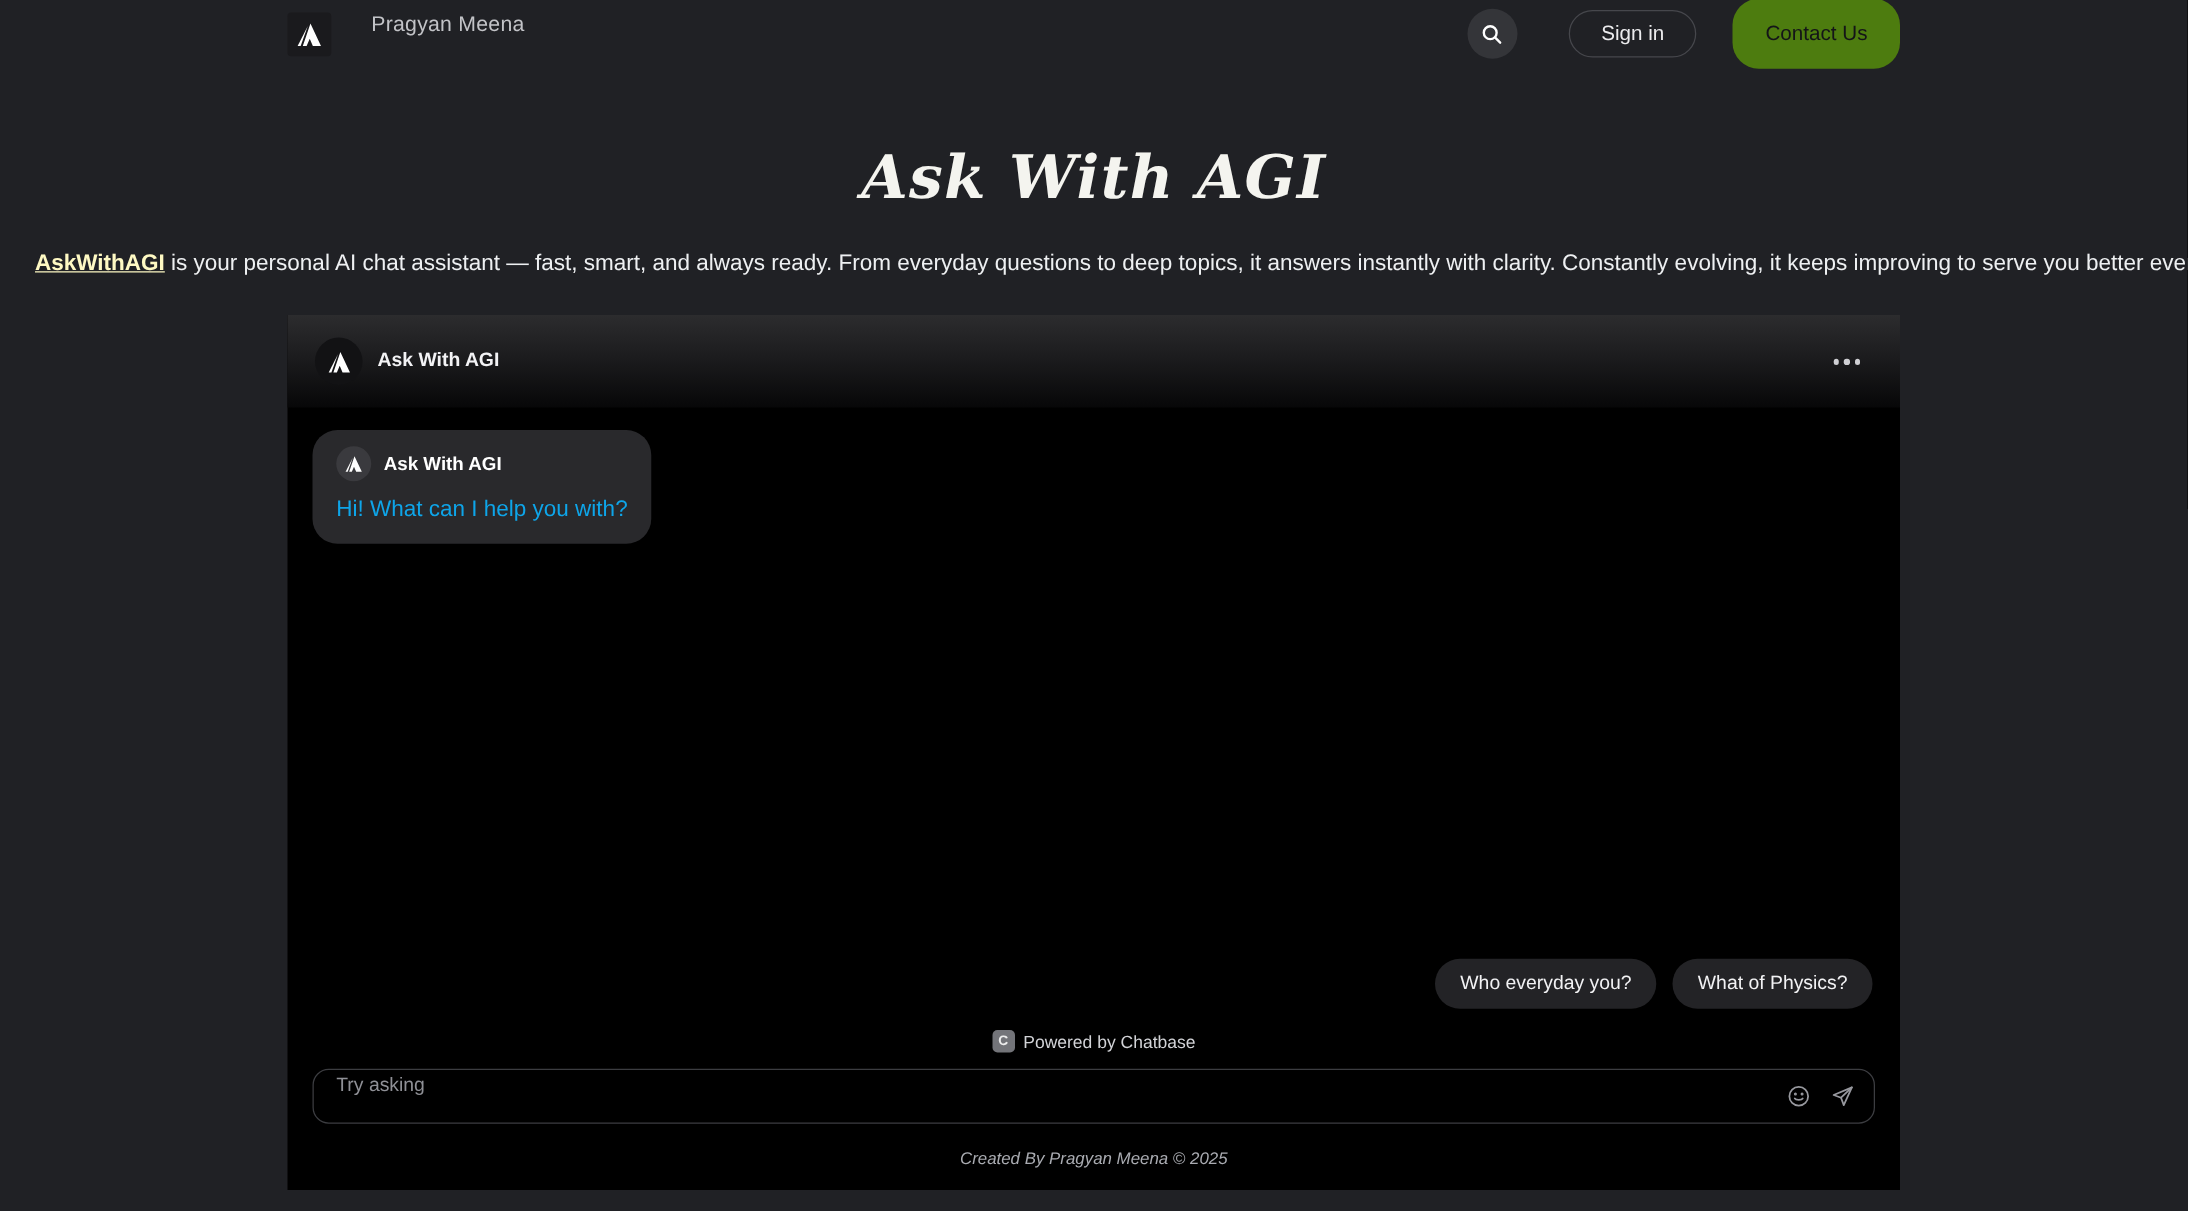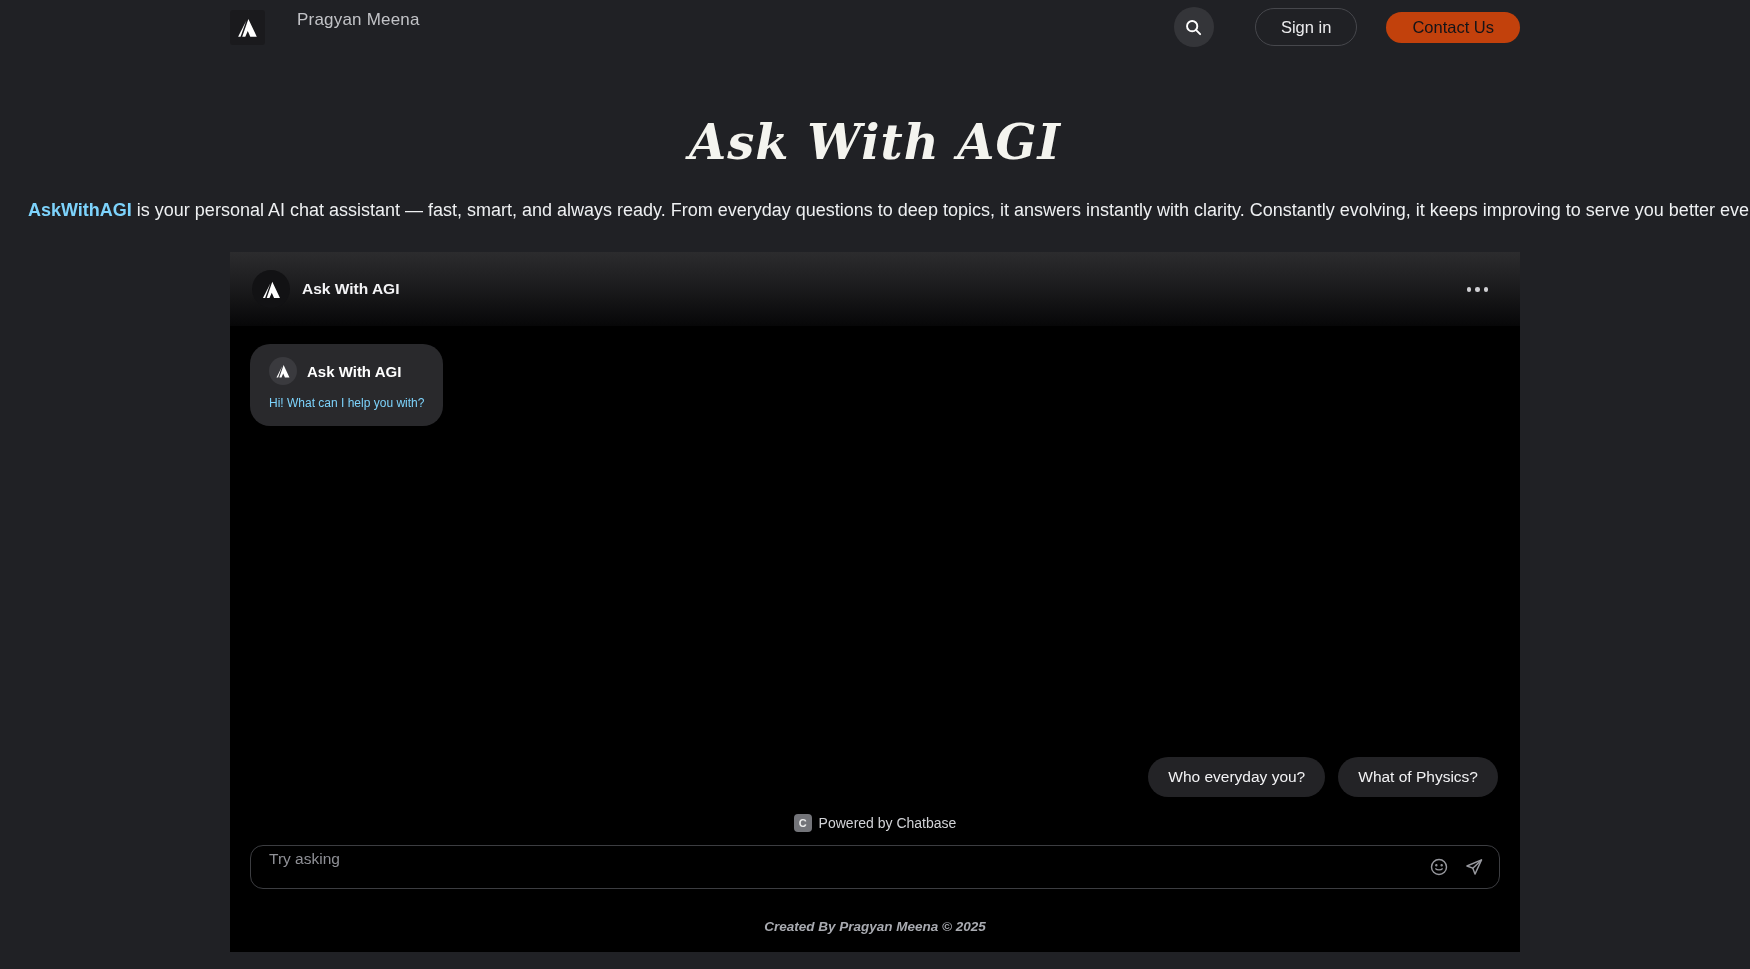--- a/index.html
+++ b/index.html
@@ -24,37 +24,37 @@
   .search-btn {
     width: 40px; height: 40px; border-radius: 50%; background: #343539;
     border: none; display: flex; align-items: center; justify-content: center; cursor: pointer;
   }
   .btn-signin {
     height: 38px; padding: 0 25px; border-radius: 19px; background: transparent;
     border: 1px solid #46474c; color: #ececee; font-size: 16.5px;
     font-family: "Liberation Sans", sans-serif; cursor: pointer; margin-right: -12px;
   }
   .btn-contact {
-    height: 31px; padding: 0 26px; border-radius: 21px; background: #c2410c;
+    height: 56px; padding: 0 26px; border-radius: 21px; background: #4d7c0f;
     border: none; color: #141418; font-size: 16.5px; font-weight: 500;
     font-family: "Liberation Sans", sans-serif; cursor: pointer;
   }
 
   
   .hero-title {
     margin-top: 60px; text-align: center;
     font-family: "DejaVu Serif", "Liberation Serif", serif;
     font-style: italic; font-weight: 600; font-size: 48px;
     color: #f4f4ef; letter-spacing: 1px;
   }
   .hero-desc {
     margin-top: 28px; text-align: center; font-size: 18px; line-height: 1.35;
     color: #eef0f2; padding: 0 28px; white-space: nowrap;
   }
-  .hero-desc b { font-weight: bold; color: #7dd3fc; }
+  .hero-desc b { font-weight: bold; color: #fef9c3; text-decoration: underline; }
 
   
   .widget {
     width: 1290px; height: 700px; margin: 30px auto 0; background: #000000;
     display: flex; flex-direction: column;
   }
   .widget-header {
     height: 74px; flex: 0 0 auto; display: flex; align-items: center;
     padding: 0 30px 0 22px;
     background: linear-gradient(180deg, #2c2c2e 0%, #1c1c1e 45%, #070708 100%);
@@ -76,21 +76,21 @@
     align-self: flex-start; background: #29292c; border-radius: 20px;
     padding: 13px 19px 15px; max-width: 430px;
   }
   .bubble-head { display: flex; align-items: center; gap: 10px; }
   .bubble-avatar {
     width: 28px; height: 28px; border-radius: 50%; background: #3a3a3e;
     display: flex; align-items: center; justify-content: center;
   }
   .bubble-avatar svg { width: 16px; height: 16px; }
   .bubble-sender { font-size: 15px; font-weight: bold; color: #ffffff; }
-  .bubble-text { margin-top: 10px; font-size: 12px; color: #7dd3fc; line-height: 1.35; }
+  .bubble-text { margin-top: 10px; font-size: 18px; color: #0ea5e9; line-height: 1.35; }
 
   .spacer { flex: 1 1 auto; }
 
   .chips-row { display: flex; justify-content: flex-end; gap: 13px; padding-right: 2px; }
   .chip {
     background: #232326; border: none; border-radius: 999px;
     padding: 11px 20px; font-size: 15.5px; color: #f2f2f4;
     font-family: "Liberation Sans", sans-serif; cursor: pointer;
   }
 
@@ -113,22 +113,22 @@
     font-family: "Liberation Sans", sans-serif; outline: none;
   }
   .chat-input::placeholder { color: #8f9096; }
   .input-icons {
     position: absolute; right: 16px; top: 0; height: 44px;
     display: flex; align-items: center; gap: 15px;
   }
   .icon-btn { background: none; border: none; padding: 0; cursor: pointer; display: flex; }
 
   .widget-footer {
-    margin-top: 30px; text-align: center;
-    font-size: 13.5px; font-weight: bold; font-style: italic; color: #a9abb1;
+    margin-top: 20px; text-align: center;
+    font-size: 13.5px; font-weight: normal; font-style: italic; color: #a9abb1;
   }
 </style>
 </head>
 <body>
 
 <svg width="0" height="0" style="position:absolute">
   <defs>
     <g id="agi-logo">
       <path d="M12.9 3 L21.7 21.7 L14.9 21.7 L12.3 15.6 L9.7 21.7 L6.5 21.7 Z" fill="#ffffff"></path>
       <path d="M10.7 5 L4.7 21.7 L2.2 21.7 Z" fill="#ffffff"></path>

